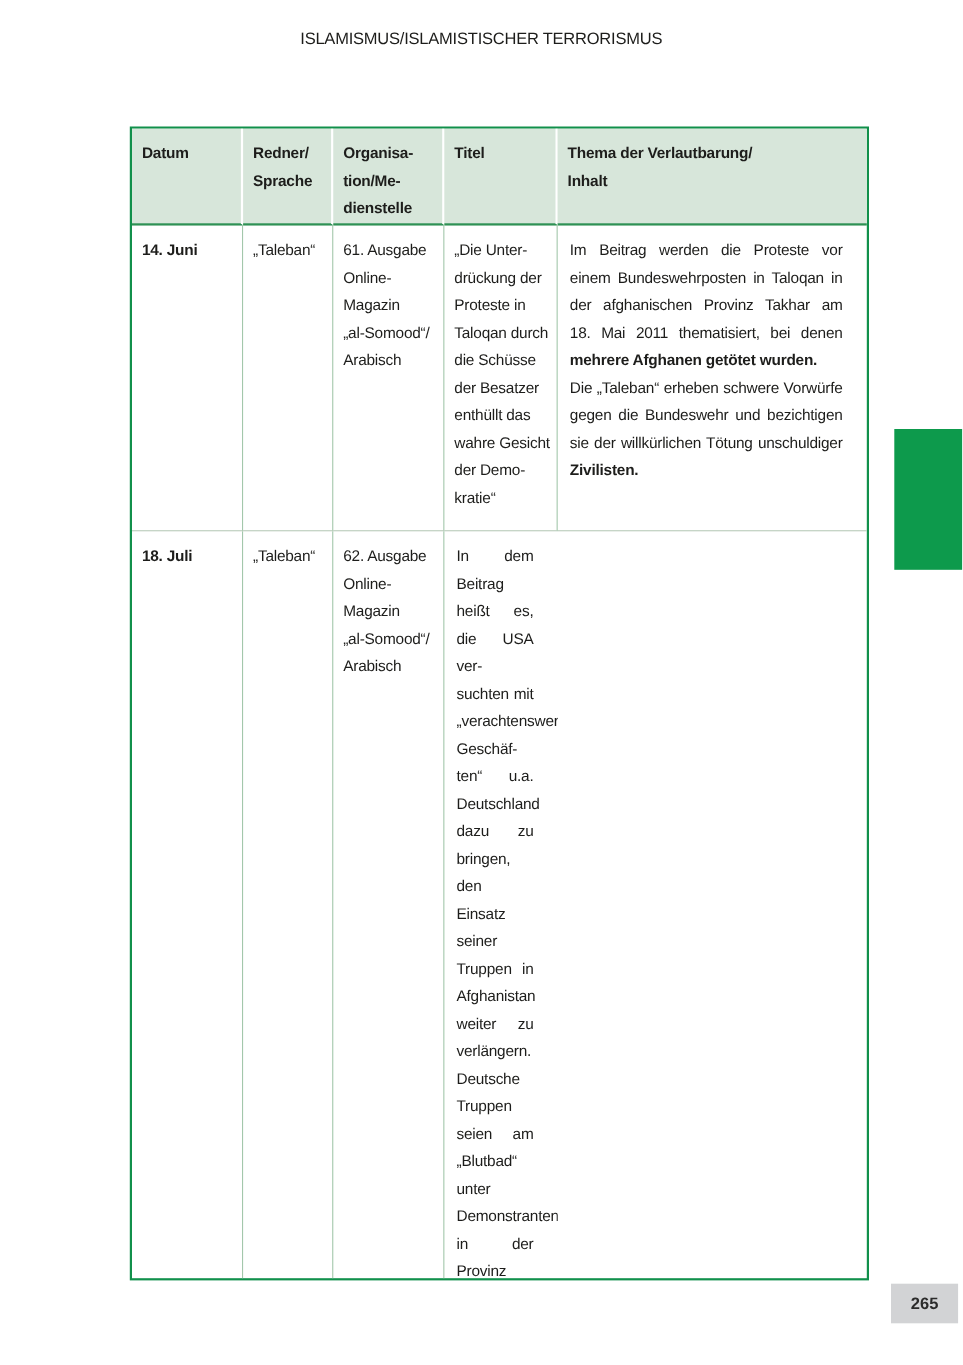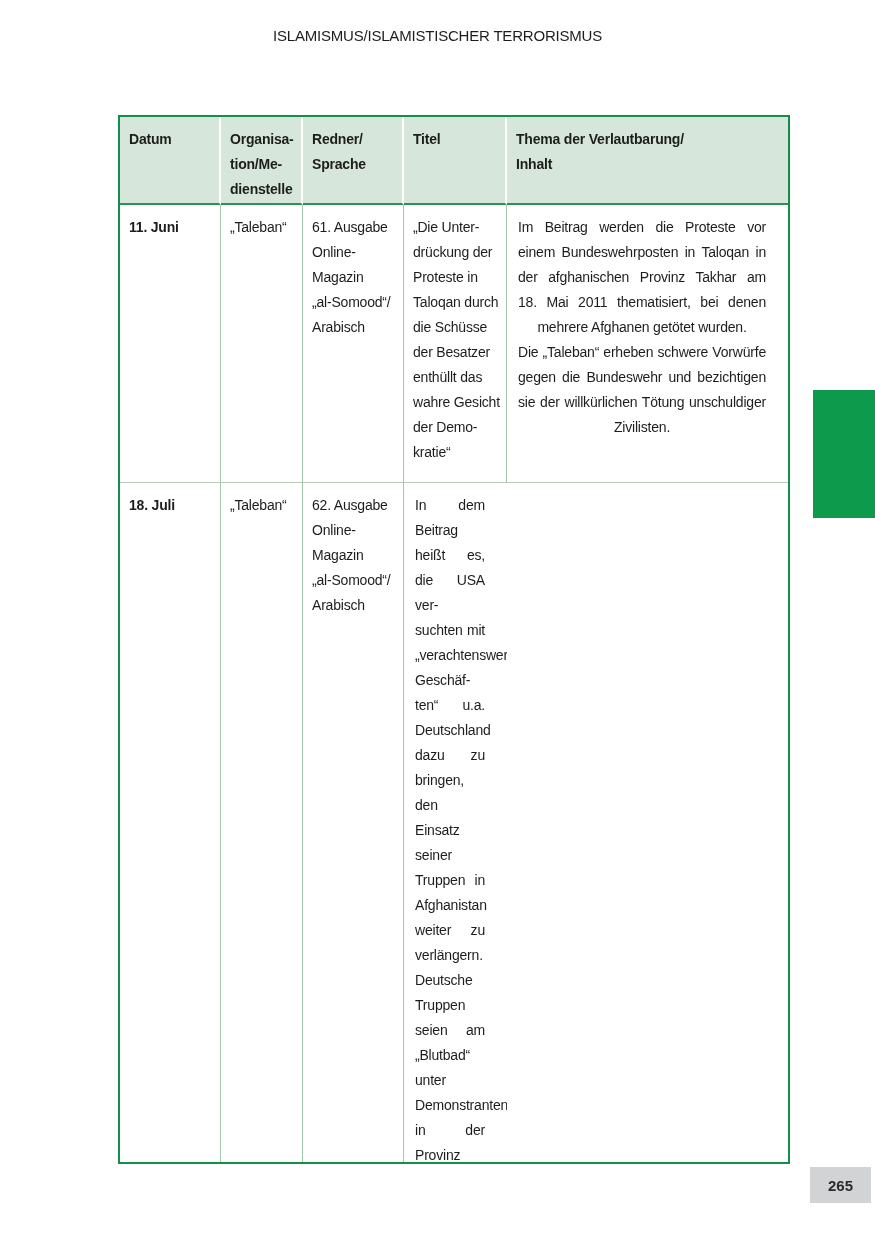--- a/index.html
+++ b/index.html
@@ -59,22 +59,23 @@
   .r1      { border-bottom: 1px solid #b8cbba; }
   .bold    { font-weight: bold; }
   .thema   { padding-left: 11px; padding-right: 22px; white-space: normal; }
   .jl {
     text-align: justify;
     text-align-last: justify;
     -moz-text-align-last: justify;
     white-space: pre-line;
   }
   .ll {
-    text-align: center;
+    text-align: left;
     white-space: pre-line;
+    font-weight: bold;
   }
   .side-tab {
     position: absolute;
     right: 0;
     top: 390px;
     width: 62px;
     height: 128px;
     background: #0d9a4c;
   }
   .page-badge {
@@ -95,30 +96,30 @@
 </head>
 <body>
 
 <div class="page">
 
   <div class="doc-title">ISLAMISMUS/ISLAMISTISCHER TERRORISMUS</div>
 
   <div class="report-table">
 
     <div class="cell h divr">Datum</div>
+    <div class="cell h divr">Redner/
+Sprache</div>
     <div class="cell h divr">Organisa-
 tion/Me-
 dienstelle</div>
-    <div class="cell h divr">Redner/
-Sprache</div>
     <div class="cell h divr">Titel</div>
     <div class="cell h">Thema der Verlautbarung/
 Inhalt</div>
 
-    <div class="cell b divr r1 bold">11. Juni</div>
+    <div class="cell b divr r1 bold">14. Juni</div>
     <div class="cell b divr r1">„Taleban“</div>
     <div class="cell b divr r1">61. Ausgabe
 Online-
 Magazin
 „al-Somood“/
 Arabisch</div>
     <div class="cell b divr r1">„Die Unter-
 drückung der
 Proteste in
 Taloqan durch

